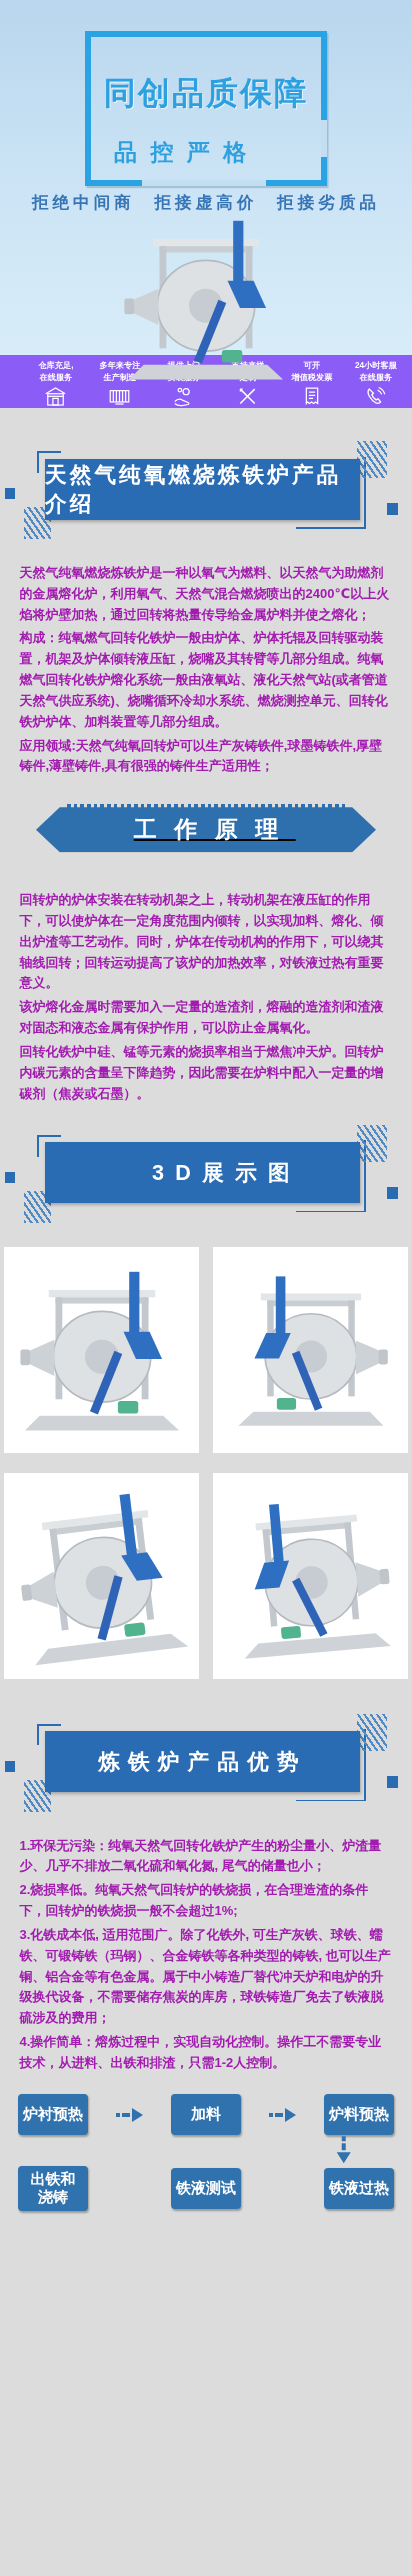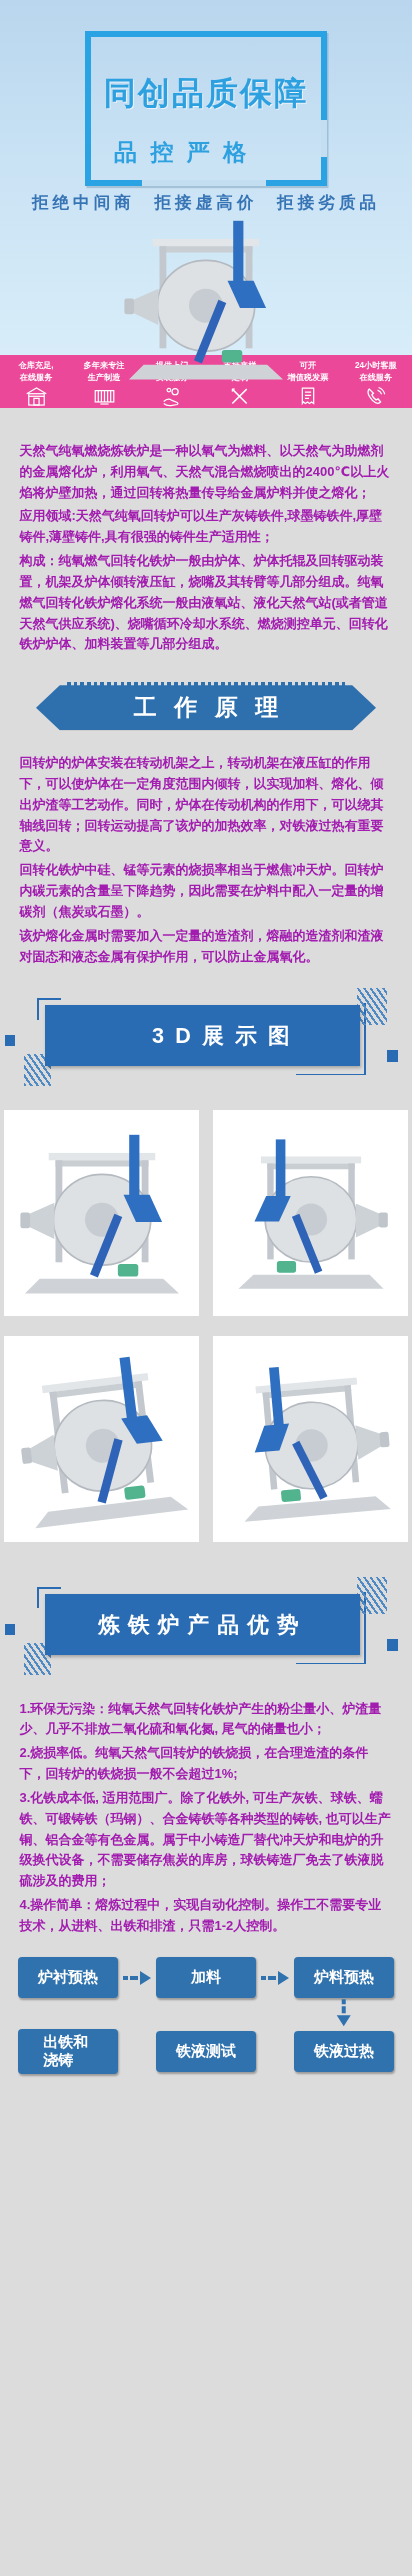--- a/index.html
+++ b/index.html
@@ -13,61 +13,61 @@
                 box-shadow:1.5px 2.1px 0 rgba(90,130,160,.35); }
   .hero-frame .gap-b { position:absolute; bottom:-6.2px; left:22%; width:54%; height:6.2px; background:#c3ddf1; }
   .hero-frame .gap-r { position:absolute; right:-6.2px; top:58%; width:6.2px; height:26%; background:#c3ddf1; }
   .hero-title { margin-top:35px; text-align:center; font-size:32px; font-weight:bold; color:#2da0e0; letter-spacing:2.1px;
                 text-shadow:1px 1px 0 rgba(255,255,255,.6); }
   .hero-sub { margin-top:20.6px; text-align:left; font-size:23px; font-weight:bold; color:#2da0e0; letter-spacing:13.4px; padding-left:23px; }
   .hero-slogans { display:flex; justify-content:center; gap:19.6px; margin-top:37px; }
   .hero-slogans span { font-size:16.5px; font-weight:bold; color:#3674b5; letter-spacing:4.1px; }
   .hero-machine { position:absolute; left:50%; transform:translateX(-50%); bottom:-31px; z-index:3; }
   
-  .svc-bar { position:relative; background:#ec4899; height:53px; display:flex; justify-content:space-between; align-items:flex-start; padding:5.2px 4.1px 0; z-index:2; }
+  .svc-bar { position:relative; background:#8b5cf6; height:53px; display:flex; justify-content:flex-end; align-items:flex-start; padding:5.2px 4.1px 0; z-index:2; }
   .svc-item { text-align:center; color:#fff; width:64px; }
   .svc-item .t { font-size:8.2px; font-weight:bold; line-height:1.45; }
   .svc-item svg { margin-top:2.1px; }
   
   .content { background:#dcdcdd; padding-top:33px; }
   
   .sec-wrap { position:relative; width:412px; margin:0 0 24px 0; height:98px; }
   .sec-box { position:absolute; left:45px; top:17.5px; width:315px; height:61px; background:#2a6cb3; color:#fff;
              display:flex; align-items:center; justify-content:center; font-size:21.6px; font-weight:bold; letter-spacing:3.1px;
              box-shadow:1px 1.5px 3.1px rgba(0,0,0,.25); }
   .sec-wrap .corner { position:absolute; left:37px; top:10.3px; width:24px; height:21.6px; border-left:2.1px solid #2a6cb3; border-top:2.1px solid #2a6cb3; }
   .sec-wrap .vline { position:absolute; left:364px; top:15.5px; width:1.5px; height:72px; background:#2a6cb3; }
   .sec-wrap .hline { position:absolute; left:296px; top:86px; width:70px; height:1.5px; background:#2a6cb3; }
   .sec-wrap .hatch1 { position:absolute; left:357px; top:0; width:30px; height:37px;
         background:repeating-linear-gradient(55deg,#4f8ac4 0 2.1px,transparent 2.1px 5.2px); }
   .sec-wrap .hatch2 { position:absolute; left:24px; top:66px; width:27px; height:32px;
         background:repeating-linear-gradient(55deg,#4f8ac4 0 2.1px,transparent 2.1px 5.2px); }
   .sec-wrap .sq1 { position:absolute; left:5.2px; top:47px; width:10.3px; height:11.3px; background:#2a6cb3; }
   .sec-wrap .sq2 { position:absolute; left:387px; top:62px; width:11.3px; height:12.4px; background:#2a6cb3; }
   
-  .ab { position:relative; width:340px; margin:30px auto 23px; }
+  .ab { position:relative; width:340px; margin:30px auto 38px;text-decoration:underline; }
   .ab-shape { position:relative; height:45px; background:#2e6fad;
       clip-path:polygon(0 50%,7% 0,93% 0,100% 50%,93% 100%,7% 100%);
       display:flex; align-items:center; justify-content:center;
       filter:drop-shadow(0 2.6px 2.1px rgba(0,0,0,.35)); }
   .ab-teeth { position:absolute; top:-3.6px; left:9%; width:82%; height:4.1px;
       background:repeating-linear-gradient(90deg,#2e6fad 0 3.6px,transparent 3.6px 6.7px); }
   .ab-label { color:#fff; font-size:23px; font-weight:bold; letter-spacing:17.5px; padding-left:17.5px; }
   
   .body-txt { width:373px; margin:0 auto 20.6px; font-size:13px; font-weight:bold; color:#a21caf; line-height:1.6; }
   .body-txt p { margin-bottom:3.1px; }
   
   .grid2 { width:404px; margin:0 auto 15.5px; display:flex; flex-wrap:wrap; justify-content:space-between; }
   .cell { width:195px; background:#fff; margin-bottom:19.6px; display:flex; align-items:center; justify-content:center; overflow:hidden; }
   .cell.h1 { height:206px; }
   
   .flow { width:376px; margin:0 auto 18.5px; }
   .flow-row { display:flex; align-items:center; justify-content:space-between; }
-  .fbox { width:100px; min-height:41px; background:#2f72ad; border-radius:4.1px; color:#fff; font-size:15px; font-weight:bold;
-          display:flex; align-items:center; justify-content:center; text-align:left; line-height:1.25; box-shadow:1px 1.5px 2.1px rgba(0,0,0,.3); padding:4.1px 2.1px;}
+  .fbox { width:70px; min-height:41px; background:#2f72ad; border-radius:4.1px; color:#fff; font-size:15px; font-weight:bold;
+          display:flex; align-items:center; justify-content:center; text-align:center; line-height:1.25; box-shadow:1px 1.5px 2.1px rgba(0,0,0,.3); padding:4.1px 2.1px;}
   .fbox .wrap2 { display:block; width:3.3em; }
   .fa { display:flex; align-items:center; }
   .fa i { display:block; background:#2f72ad; height:3.6px; }
   .fa .d1 { width:4.6px; margin-right:2.1px; } .fa .d2 { width:7.7px; margin-right:2.1px; }
   .fa b { display:block; width:0; height:0; border-top:7.7px solid transparent; border-bottom:7.7px solid transparent; border-left:11.3px solid #2f72ad; }
   .fa-down-row { display:flex; justify-content:flex-end; padding:8.2px 37px 8.2px 0; }
   .fa.down { transform:rotate(90deg); }
 </style>
 </head>
 <body>
@@ -166,36 +166,46 @@
     <span>
       <svg width="23" height="20.6" fill="none" stroke="#fff" stroke-width="2.6" viewBox="0 0 44 40">
         <path d="M10 6 q-5 5 0 14 q5 9 13 13 q6 2 9 -2 l-5 -6 -4 2 q-6 -4 -8 -10 l3 -3 z"></path>
         <path d="M26 8 q6 2 8 8 M28 3 q9 3 12 13" stroke-width="2.2"></path>
       </svg></span>
   </div>
 </div>
 
 <div class="content">
 
+  <div class="sec-wrap">
+    <span class="corner"></span>
+      <span class="vline"></span>
+      <span class="hline"></span>
+    <span class="hatch1"></span>
+    <span class="hatch2"></span>
+    <span class="sq1"></span>
+      <span class="sq2"></span>
+    <div class="sec-box">天然气纯氧燃烧炼铁炉产品介绍</div>
+  </div>
   <div class="body-txt">
     <p>天然气纯氧燃烧炼铁炉是一种以氧气为燃料、以天然气为助燃剂的金属熔化炉，利用氧气、天然气混合燃烧喷出的2400℃以上火焰将炉壁加热，通过回转将热量传导给金属炉料并使之熔化；</p>
+    <p>构成：纯氧燃气回转化铁炉一般由炉体、炉体托辊及回转驱动装置，机架及炉体倾转液压缸，烧嘴及其转臂等几部分组成。纯氧燃气回转化铁炉熔化系统一般由液氧站、液化天然气站(或者管道天然气供应系统)、烧嘴循环冷却水系统、燃烧测控单元、回转化铁炉炉体、加料装置等几部分组成。</p>
     <p>应用领域:天然气纯氧回转炉可以生产灰铸铁件,球墨铸铁件,厚壁铸件,薄壁铸件,具有很强的铸件生产适用性；</p>
-    <p>构成：纯氧燃气回转化铁炉一般由炉体、炉体托辊及回转驱动装置，机架及炉体倾转液压缸，烧嘴及其转臂等几部分组成。纯氧燃气回转化铁炉熔化系统一般由液氧站、液化天然气站(或者管道天然气供应系统)、烧嘴循环冷却水系统、燃烧测控单元、回转化铁炉炉体、加料装置等几部分组成。</p>
   </div>
 
   <div class="ab">
     <div class="ab-teeth"></div>
     <div class="ab-shape">
         <span class="ab-label">工作原理</span>
       </div>
   </div>
   <div class="body-txt">
     <p>回转炉的炉体安装在转动机架之上，转动机架在液压缸的作用下，可以使炉体在一定角度范围内倾转，以实现加料、熔化、倾出炉渣等工艺动作。同时，炉体在传动机构的作用下，可以绕其轴线回转；回转运动提高了该炉的加热效率，对铁液过热有重要意义。</p>
+    <p>该炉熔化金属时需要加入一定量的造渣剂，熔融的造渣剂和渣液对固态和液态金属有保护作用，可以防止金属氧化。</p>
     <p>回转化铁炉中硅、锰等元素的烧损率相当于燃焦冲天炉。回转炉内碳元素的含量呈下降趋势，因此需要在炉料中配入一定量的增碳剂（焦炭或石墨）。</p>
-    <p>该炉熔化金属时需要加入一定量的造渣剂，熔融的造渣剂和渣液对固态和液态金属有保护作用，可以防止金属氧化。</p>
   </div>
 
   <div class="sec-wrap">
     <span class="corner"></span>
       <span class="vline"></span>
       <span class="hline"></span>
     <span class="hatch1"></span>
     <span class="hatch2"></span>
     <span class="sq1"></span>
       <span class="sq2"></span>

